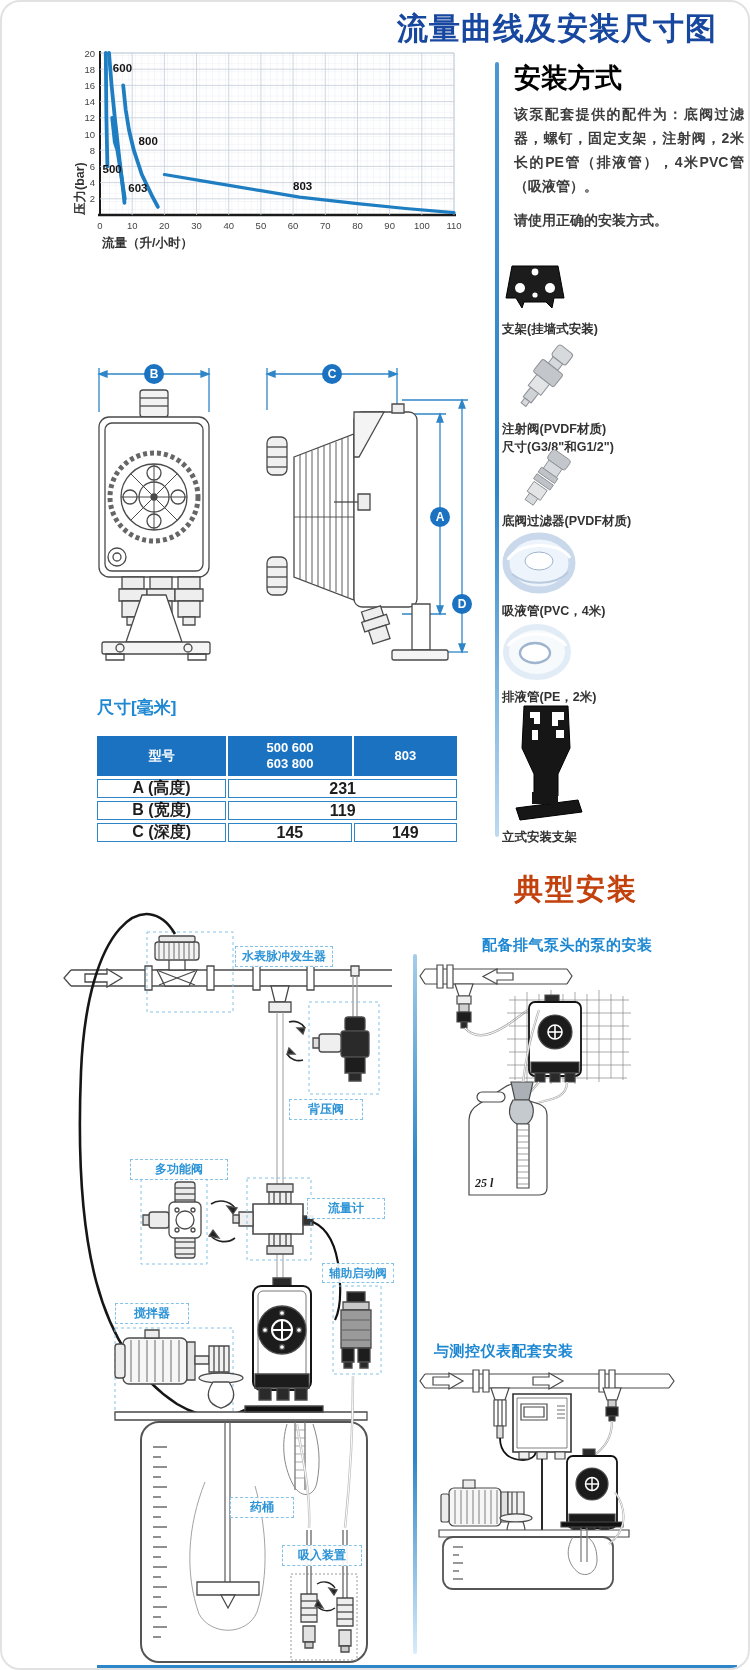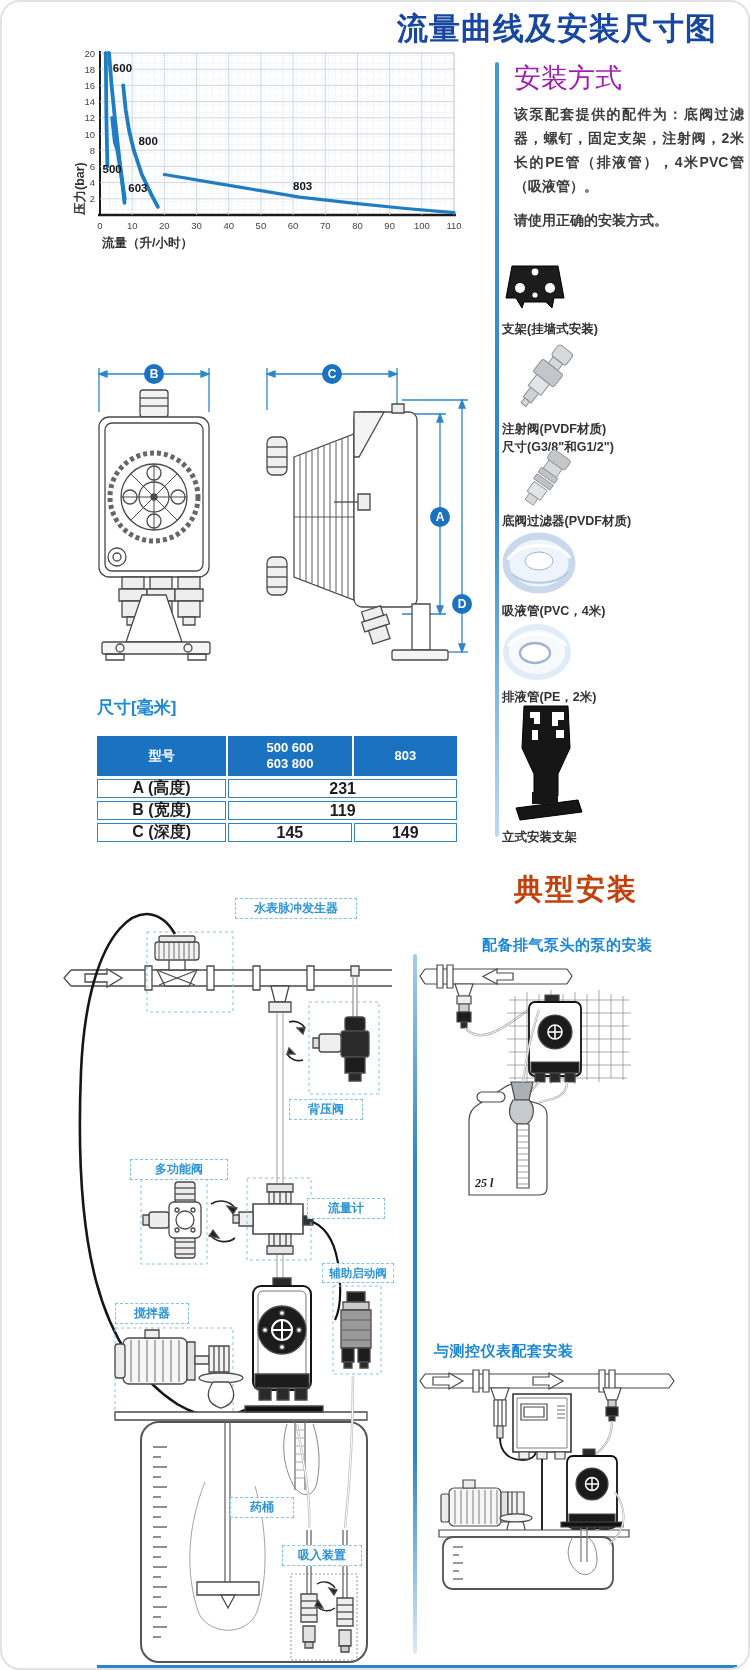--- a/index.html
+++ b/index.html
@@ -1,21 +1,21 @@
 <!DOCTYPE html>
 <html><head>
 <meta charset="utf-8">
 <style>
   html,body{margin:0;padding:0;background:#fff;}
   body{font-family:"Liberation Sans","DejaVu Sans",sans-serif;}
   #page{position:relative;width:750px;height:1670px;background:#fff;overflow:hidden;
         border:2px solid #e2e2e2;border-radius:20px;box-sizing:border-box;}
   .abs{position:absolute;}
   .main-title{font-size:31px;font-weight:bold;color:#17479e;letter-spacing:1px;}
-  .section-title{font-size:27px;font-weight:normal;color:#a21caf;}
+  .section-title{font-size:27px;font-weight:bold;color:#000000;}
   .big-title{font-size:29px;font-weight:bold;color:#c2410c;letter-spacing:2px;}
   .blue-label{font-size:17px;font-weight:bold;color:#1e88d2;}
   .body-text{font-size:14px;font-weight:600;color:#3c3c3c;line-height:1.72;text-align:justify;}
   .body-text p{margin:0 0 10px 0;}
   .divider{width:4px;border-radius:2px;}
   .divider1{background:linear-gradient(180deg,#4a97d4 0%,#2e86c8 55%,#bcdaf2 100%);}
   .divider2{background:linear-gradient(180deg,#a5cdea 0%,#2e86c8 30%,#2e86c8 72%,#d9ecfa 100%);}
   .acc-item-label{font-size:12.5px;font-weight:600;color:#333;line-height:1.45;white-space:pre-line;}
   .callout{position:absolute;border:1px dashed #85c2ea;color:#2b93d6;font-weight:bold;font-size:12px;
            text-align:center;padding:2px 1px;background:rgba(255,255,255,.9);line-height:1.25;box-sizing:border-box;}
@@ -557,21 +557,21 @@
         </g>
 
         <path d="M252,646 C254,606 244,572 240,542" stroke="#bbb" stroke-width="2.4"></path>
         <path d="M252,646 C254,606 244,572 240,542" stroke="#fff" stroke-width="1"></path>
         <path d="M288,646 C294,590 296,534 296,494" stroke="#bbb" stroke-width="2.4"></path>
         <path d="M288,646 C294,590 296,534 296,494" stroke="#fff" stroke-width="1"></path>
       </g>
     </g>
   </svg>
 
-  <div class="callout" style="left:233px;top:896px;width:122px;">水表脉冲发生器</div>
+  <div class="callout" style="left:233px;top:944px;width:98px;">水表脉冲发生器</div>
   <div class="callout" style="left:287px;top:1097px;width:74px;">背压阀</div>
   <div class="callout" style="left:128px;top:1157px;width:98px;">多功能阀</div>
   <div class="callout" style="left:305px;top:1196px;width:78px;">流量计</div>
   <div class="callout" style="left:320px;top:1261px;width:72px;font-size:11.5px;">辅助启动阀</div>
   <div class="callout" style="left:113px;top:1301px;width:74px;">搅拌器</div>
   <div class="callout" style="left:228px;top:1495px;width:64px;">药桶</div>
   <div class="callout" style="left:280px;top:1543px;width:80px;">吸入装置</div>
 
   <div class="sub-title" style="left:432px;top:934px;padding-left:48px;">配备排气泵头的泵的安装</div>
   <div class="sub-title" style="left:432px;top:1340px;">与测控仪表配套安装</div>

